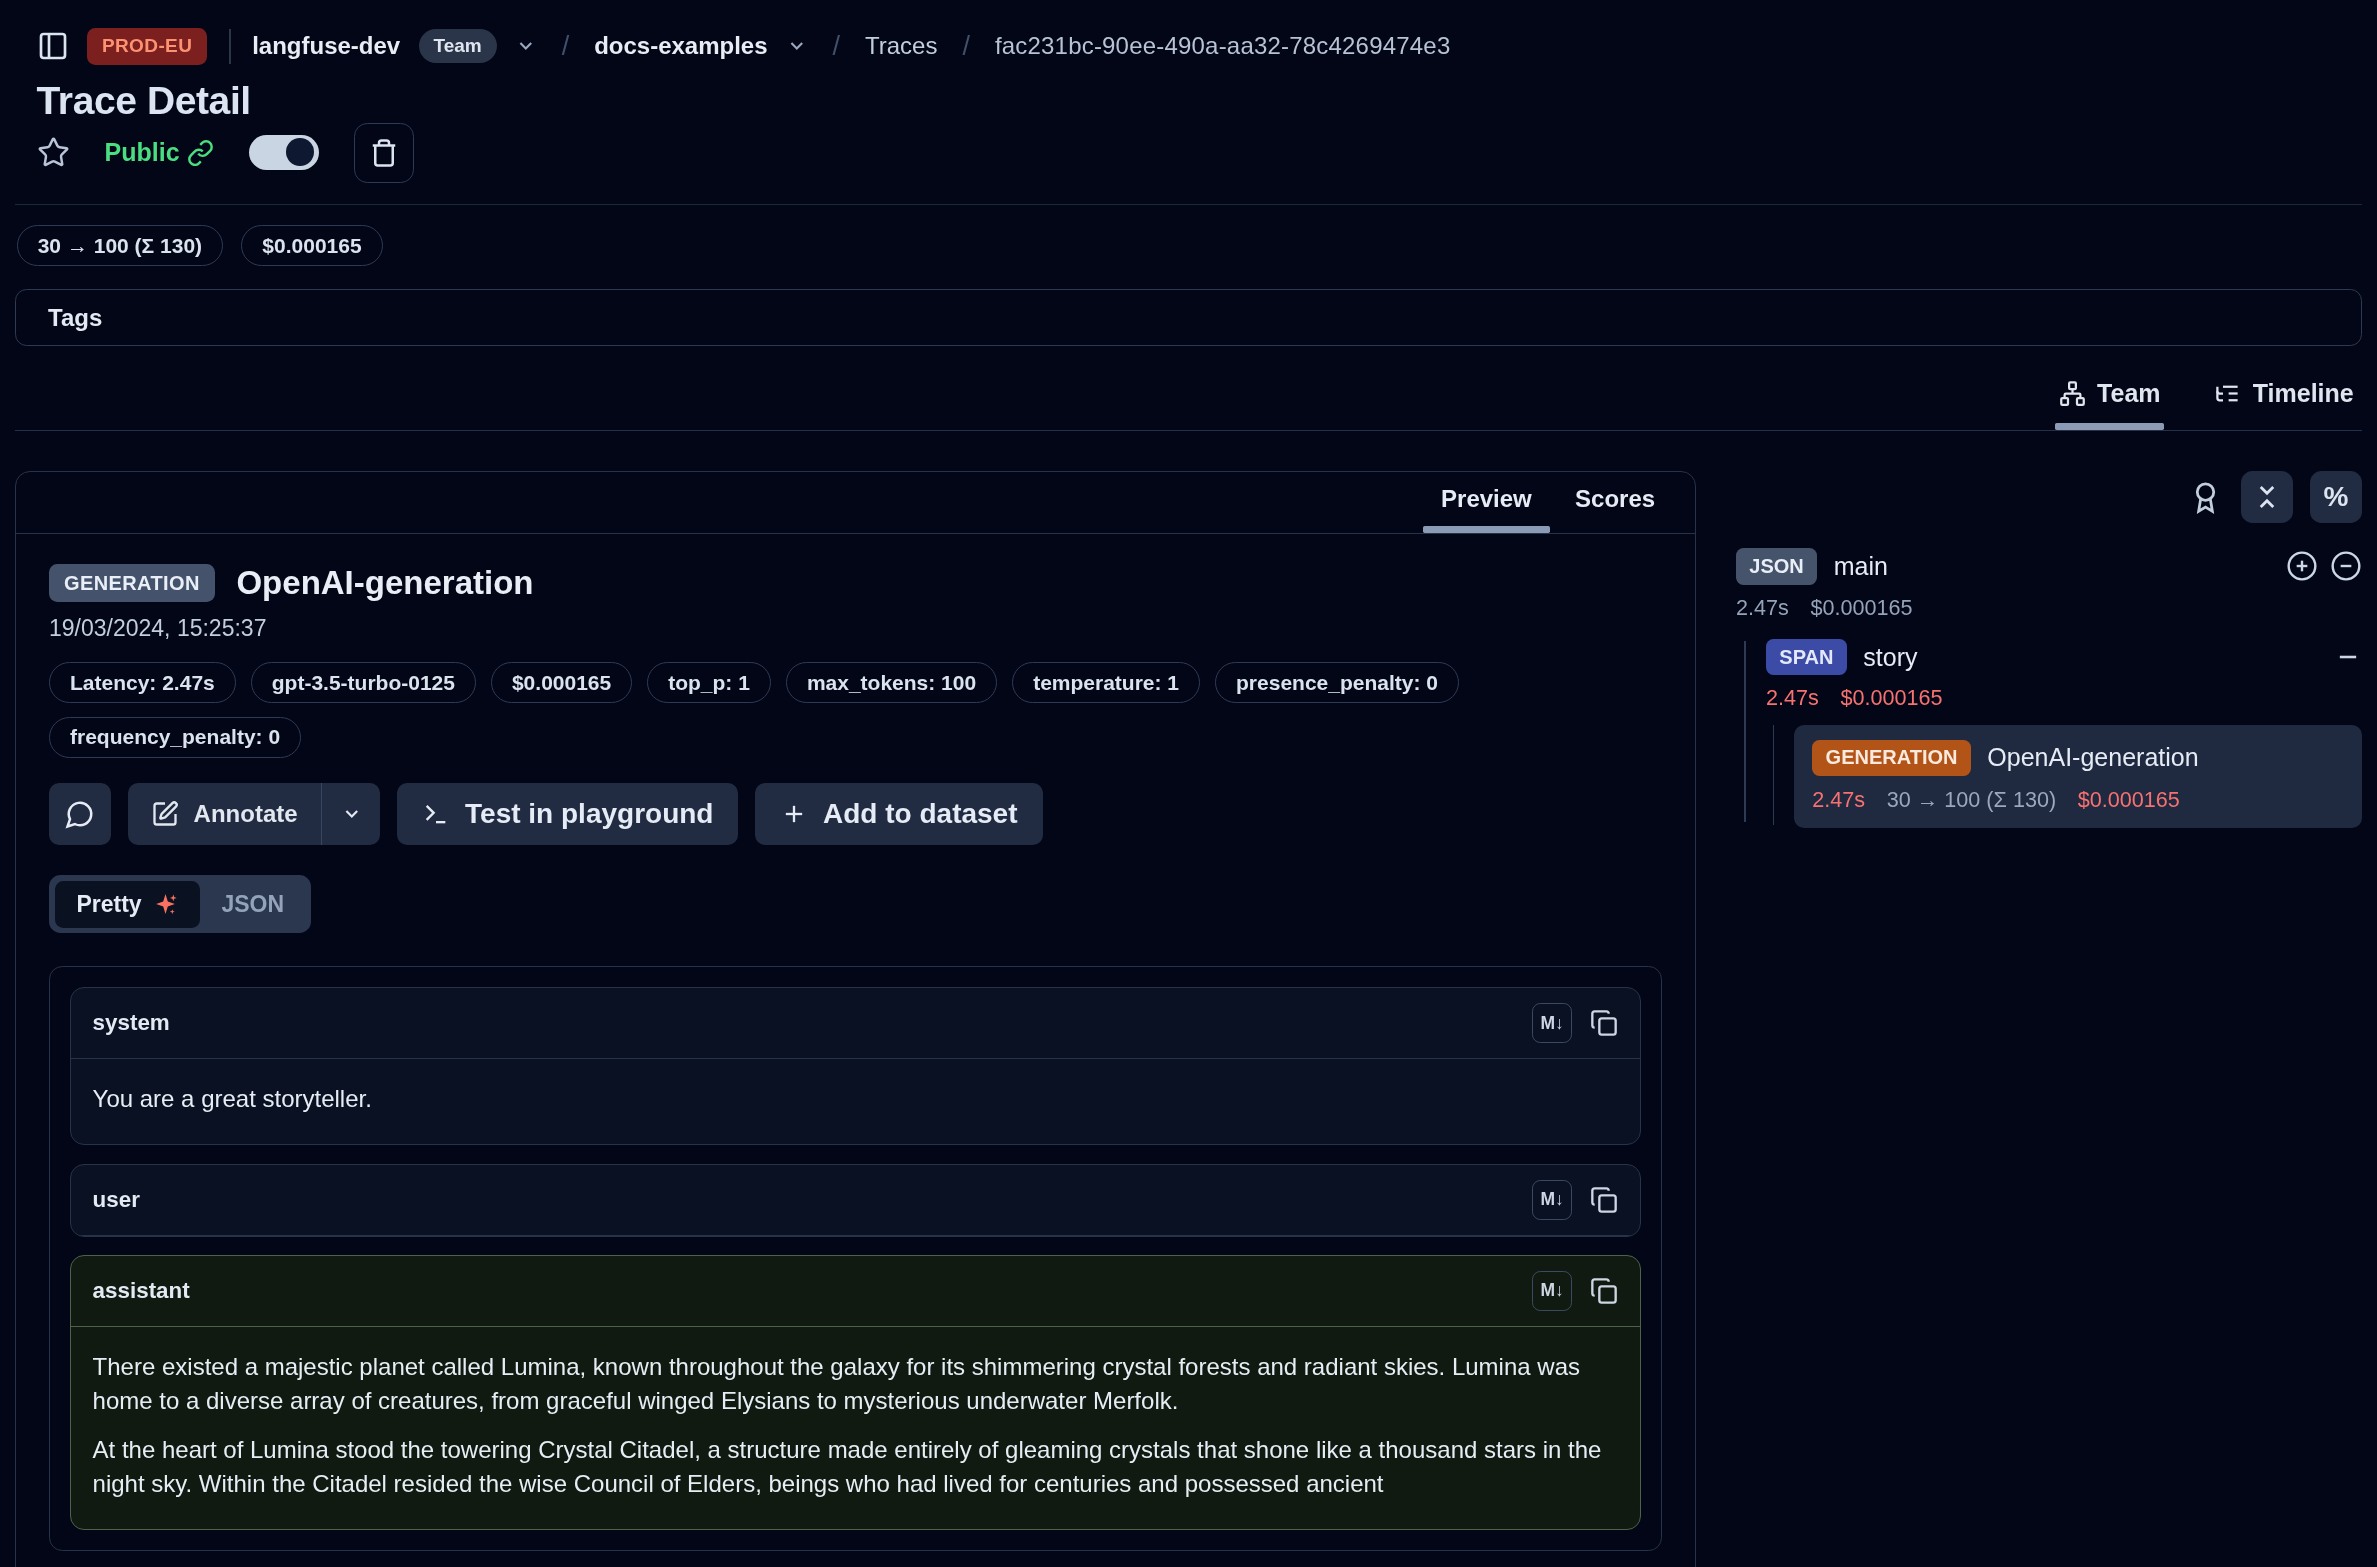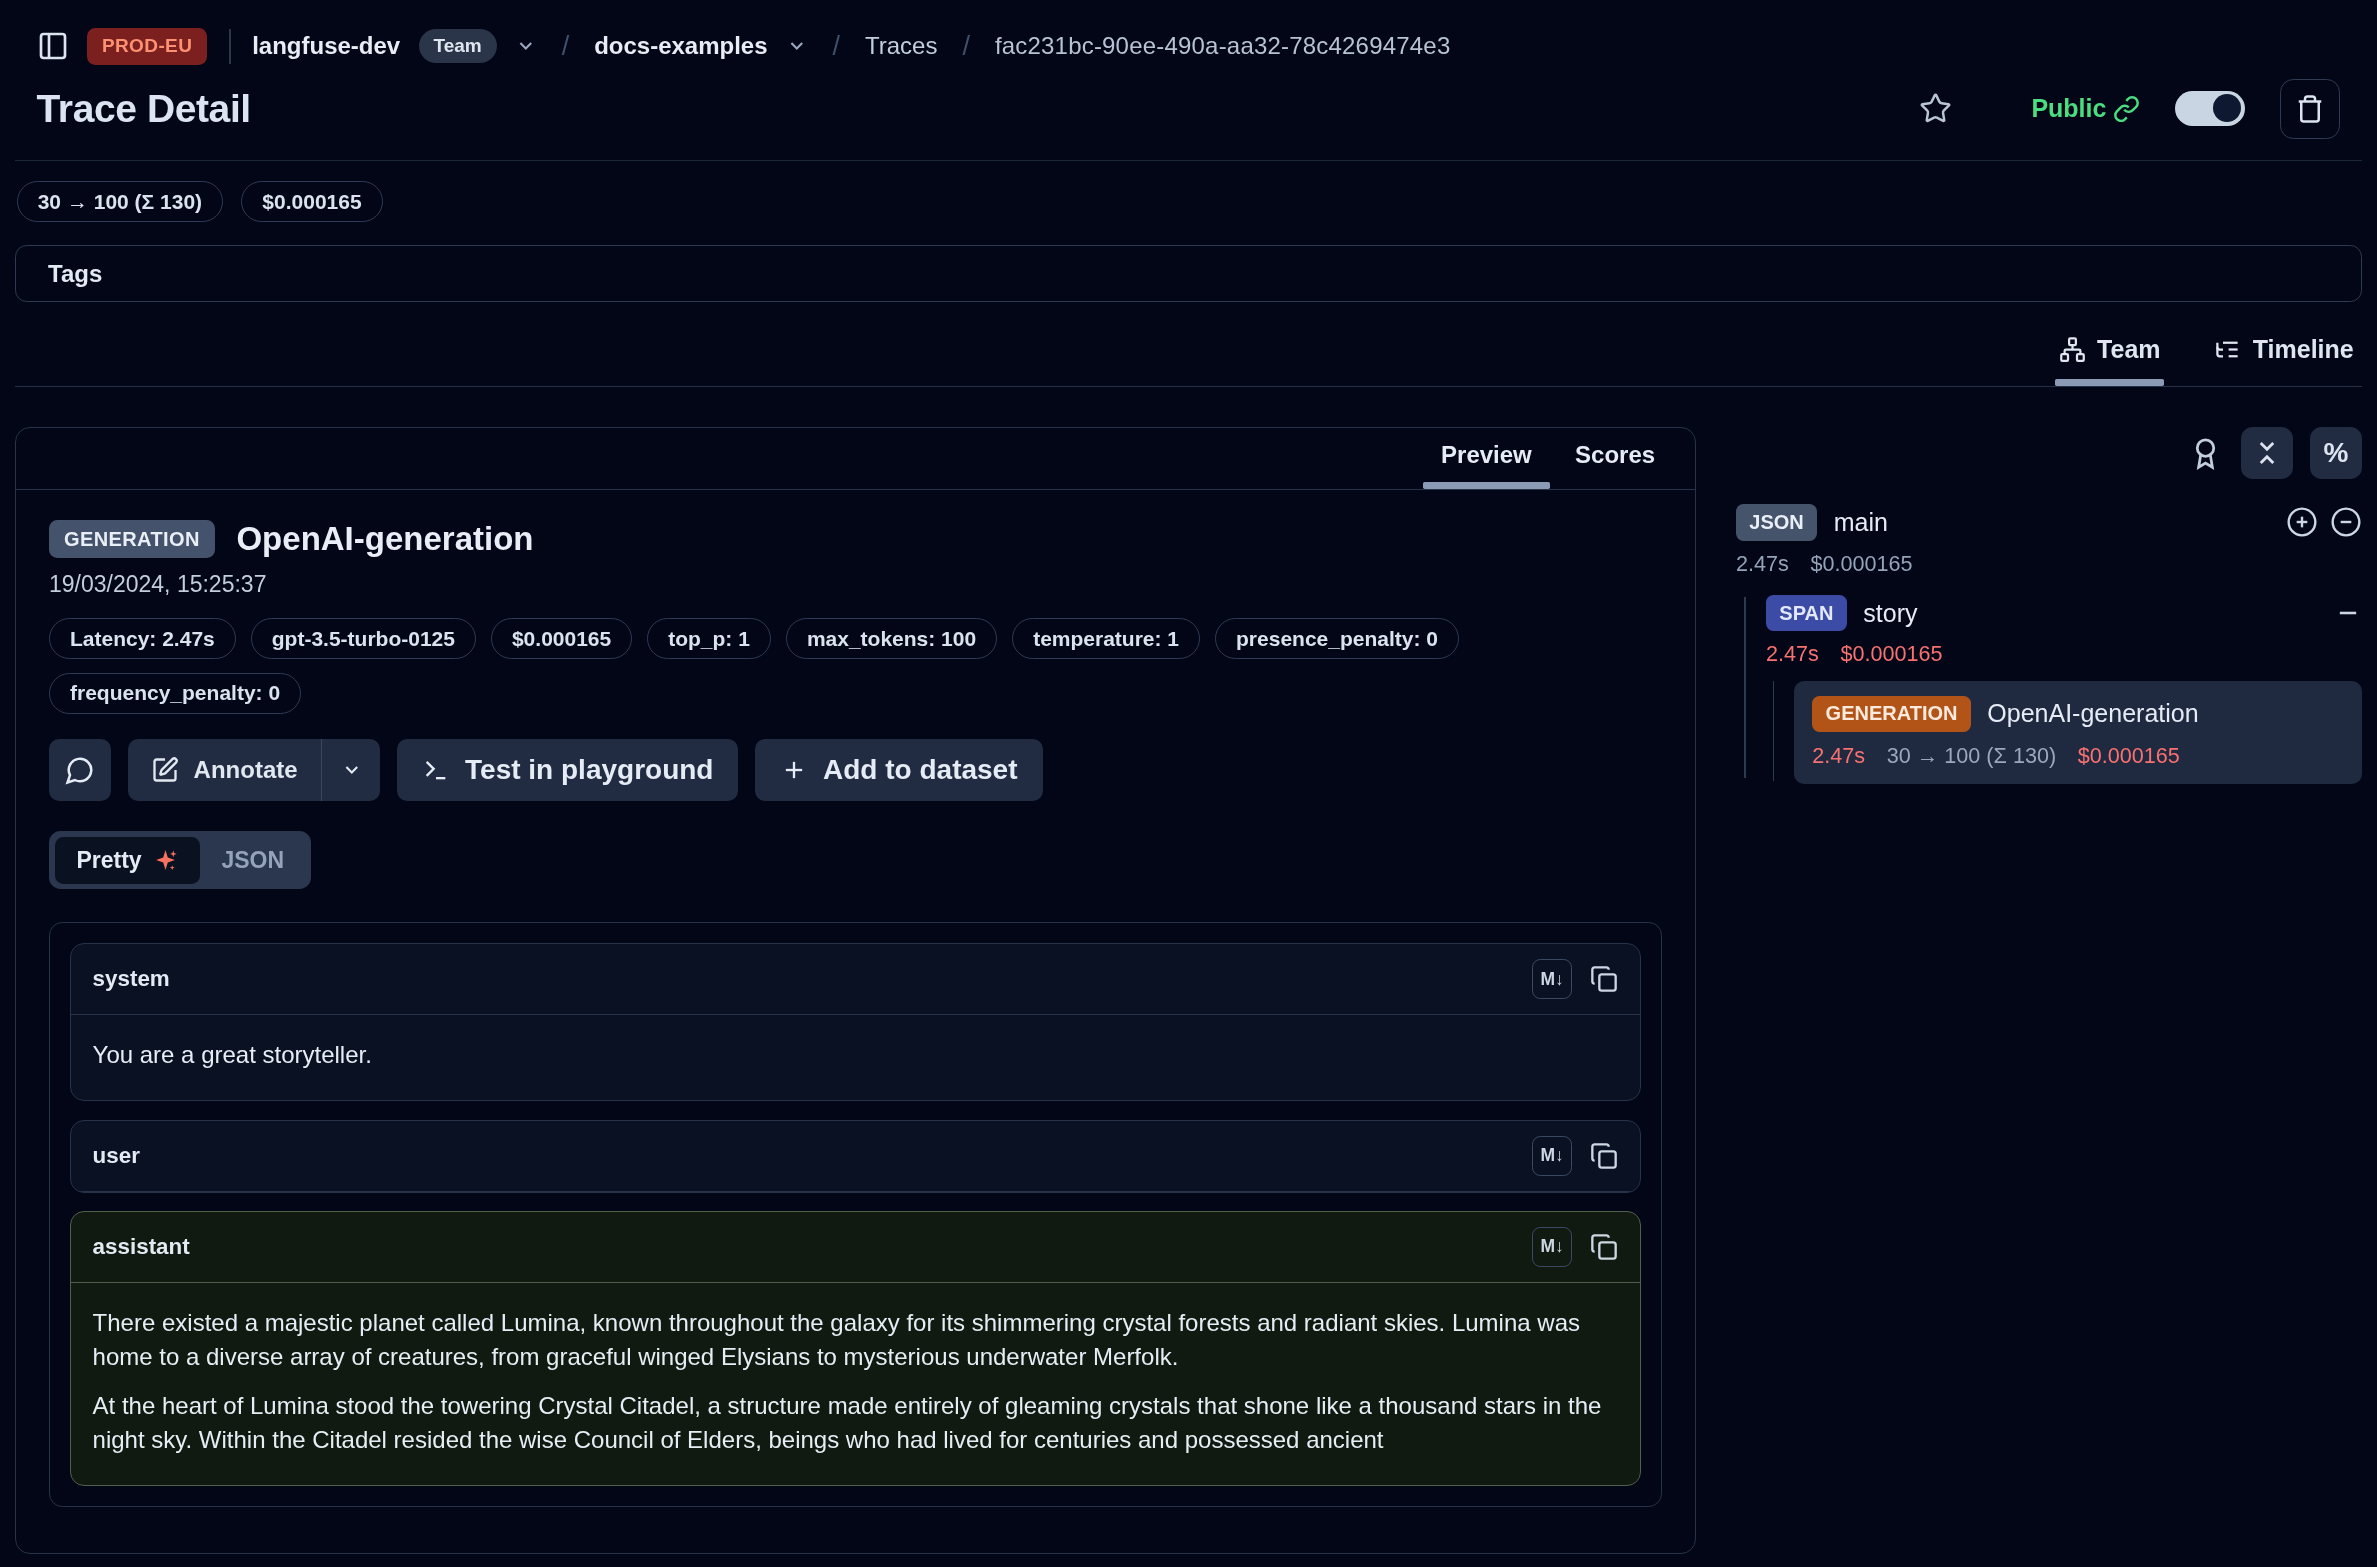--- a/index.html
+++ b/index.html
@@ -19,25 +19,25 @@
     padding:7.5px 15px; border-radius:8.3px; }
   .crumb-divider { width:1.7px; height:35px; background:#2b3749; margin:0 3.3px; }
   .crumb-org { font-size:24px; font-weight:600; color:#e8edf5; }
   .team-pill { background:#2b3549; color:#dfe6f0; font-size:19px; font-weight:600; padding:5.8px 15px; border-radius:830px; }
   .chev { color:#9aa7bd; }
   .slash { color:#41506a; font-size:27px; font-weight:300; margin:0 6.7px; }
   .crumb-link { font-size:24px; font-weight:500; color:#c3cedd; }
   .crumb-id { font-size:24px; font-weight:400; color:#b7c2d3; letter-spacing:0.2px; }
 
   
-  .title-row { display:flex; align-items:center; justify-content:space-between; padding:11.6px 21.6px 0 21.6px; }
+  .title-row { display:flex; justify-content:space-between; padding:11.6px 21.6px 0 21.6px;flex-direction:column; }
   .page-title { font-size:39px; font-weight:800; color:#dbe4f0; letter-spacing:-0.4px; }
   .title-actions { display:flex; align-items:center; gap:35px; }
   .star-btn { color:#b9c4d6; cursor:pointer; }
-  .public-wrap { display:flex; align-items:center; gap:7px; color:#4ade80; font-size:25px; font-weight:700;margin-left:44px; }
+  .public-wrap { display:flex; align-items:center; gap:7px; color:#4ade80; font-size:25px; font-weight:700; }
   .toggle { width:70px; height:35px; background:#c9d5e3; border-radius:830px; position:relative; cursor:pointer; }
   .toggle .knob { position:absolute; top:3.3px; right:4.2px; width:28px; height:28px; border-radius:50%; background:#0e1830; }
   .icon-frame-btn { width:60px; height:60px; border:1.7px solid #2f3b55; border-radius:13.3px;
     display:flex; align-items:center; justify-content:center; color:#dce4f0; cursor:pointer; background:transparent; }
 
   .hr { border:none; border-top:1.7px solid #1c2839; margin-top:21.6px; }
 
   
   .pill { display:inline-flex; align-items:center; border:1.7px solid #2f3b55; border-radius:830px;
     padding:7.5px 20px; font-size:21px; font-weight:600; color:#dbe3ee; white-space:nowrap; }

